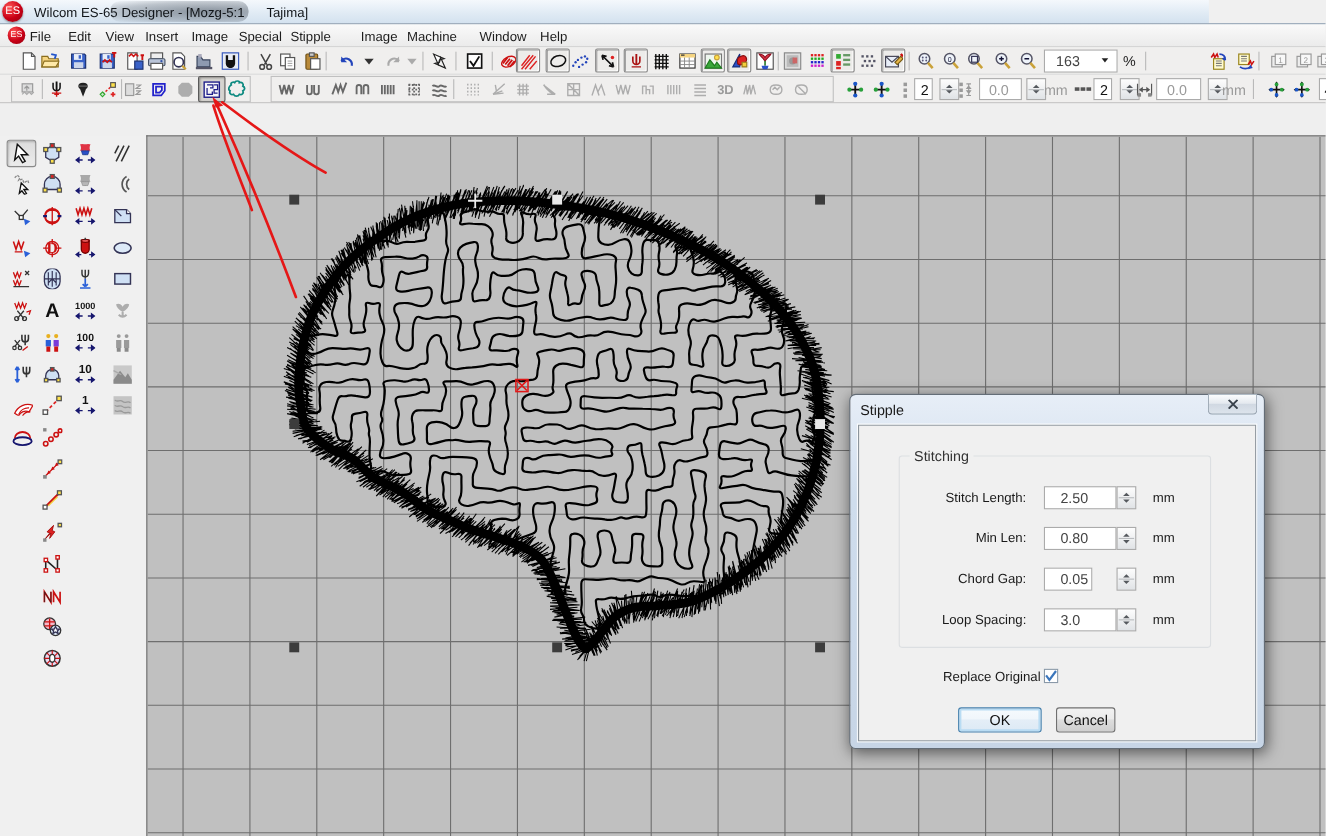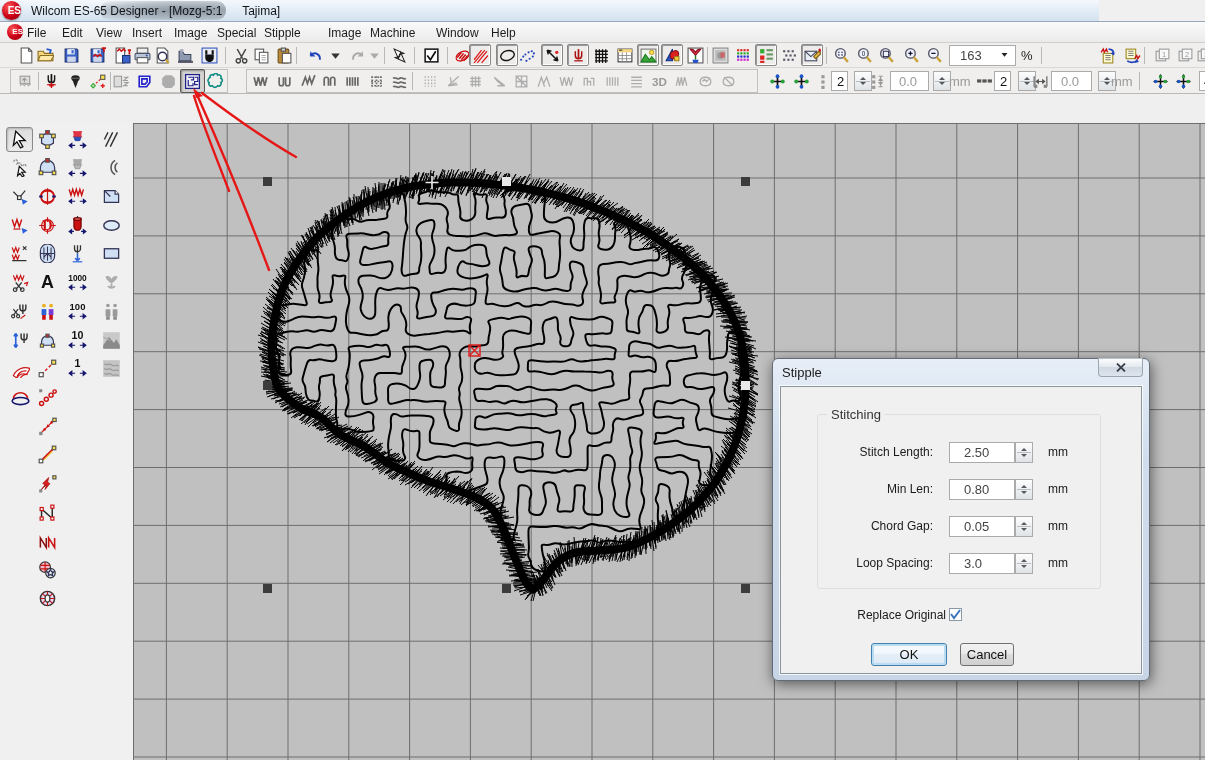--- a/index.html
+++ b/index.html
@@ -4,21 +4,21 @@
 html,body{width:1205px;height:760px;overflow:hidden;font-family:"Liberation Sans",sans-serif;background:#f0f0f0}
 #titlebar{position:absolute;left:0;top:0;width:1099px;height:21px;
  background:linear-gradient(#f4f8fc,#dfeaf4 60%,#d4e2ef);overflow:hidden}
 #tblob{position:absolute;left:100px;top:1px;width:126px;height:19px;border-radius:9px;
  background:radial-gradient(ellipse at 70% 50%,rgba(62,72,84,.55),rgba(90,100,112,.33) 62%,rgba(140,150,160,0) 100%)}
 #title{position:absolute;left:31px;top:4px;font-size:12px;color:#101418;white-space:pre}
 #menubar{position:absolute;left:0;top:21px;width:1205px;height:22px;
  background:linear-gradient(#fafafa,#ebebeb);border-top:1px solid #98a8b8;border-bottom:1px solid #cfcfcf}
 .menu{position:absolute;top:4px;font-size:12px;color:#1c1c1c}
 .eslogo{position:absolute;border-radius:50%;background:radial-gradient(circle at 35% 30%,#f55,#c90016 55%,#8d0010);
- color:#fff;font-weight:bold;text-align:right}
+ color:#fff;font-weight:normal;text-align:center}
 #tb1{position:absolute;left:0;top:43px;width:1205px;height:25px;background:#f0efee;border-bottom:1px solid #d8d8d8}
 #tb2{position:absolute;left:0;top:68px;width:1205px;height:26px;background:#f0efee;border-bottom:1px solid #b9b9b9}
 #strip{position:absolute;left:0;top:94px;width:1205px;height:29px;background:#efefef}
 #toolbox{position:absolute;left:0;top:123px;width:133px;height:637px;background:#f0f0f0}
 #canvas{position:absolute;left:133px;top:123px;width:1072px;height:637px;background:#c0c0c0;
  border-left:1px solid #6e6e6e;border-top:1px solid #6e6e6e;overflow:hidden}
 .sep1{position:absolute;top:47px;width:1px;height:17px;background:#b9b9b9}
 .sep2{position:absolute;top:72px;width:1px;height:18px;background:#b9b9b9}
 .tbtn{position:absolute;width:22px;height:22px;border:1px solid #888;border-radius:2px;
  background:#edecea;box-shadow:inset 1px 1px 0 #9a9a9a,inset -1px -1px 0 #fff}
@@ -896,21 +896,21 @@
     <i></i>
   </div>
 <div class="dmm" style="left:1048px;top:445px">mm</div>
 <div class="dlab" style="left:813px;top:482px">Min Len:</div>
 <div class="field" style="left:949px;top:479px;width:66px;height:21px;padding:2px 12px 0 14px">0.80</div>
 <div class="spin" style="left:1015px;top:479px;height:21px">
     <i></i>
   </div>
 <div class="dmm" style="left:1048px;top:482px">mm</div>
 <div class="dlab" style="left:813px;top:519px">Chord Gap:</div>
-<div class="field" style="left:949px;top:516px;width:66px;height:21px;padding:2px 0 0 14px">0.05</div>
+<div class="field" style="left:949px;top:516px;width:44px;height:21px;padding:2px 0 0 14px">0.05</div>
 <div class="spin" style="left:1015px;top:516px;height:21px">
     <i></i>
   </div>
 <div class="dmm" style="left:1048px;top:519px">mm</div>
 <div class="dlab" style="left:813px;top:556px">Loop Spacing:</div>
 <div class="field" style="left:949px;top:553px;width:66px;height:21px;padding:2px 16px 0 14px">3.0</div>
 <div class="spin" style="left:1015px;top:553px;height:21px">
     <i></i>
   </div>
 <div class="dmm" style="left:1048px;top:556px">mm</div>

